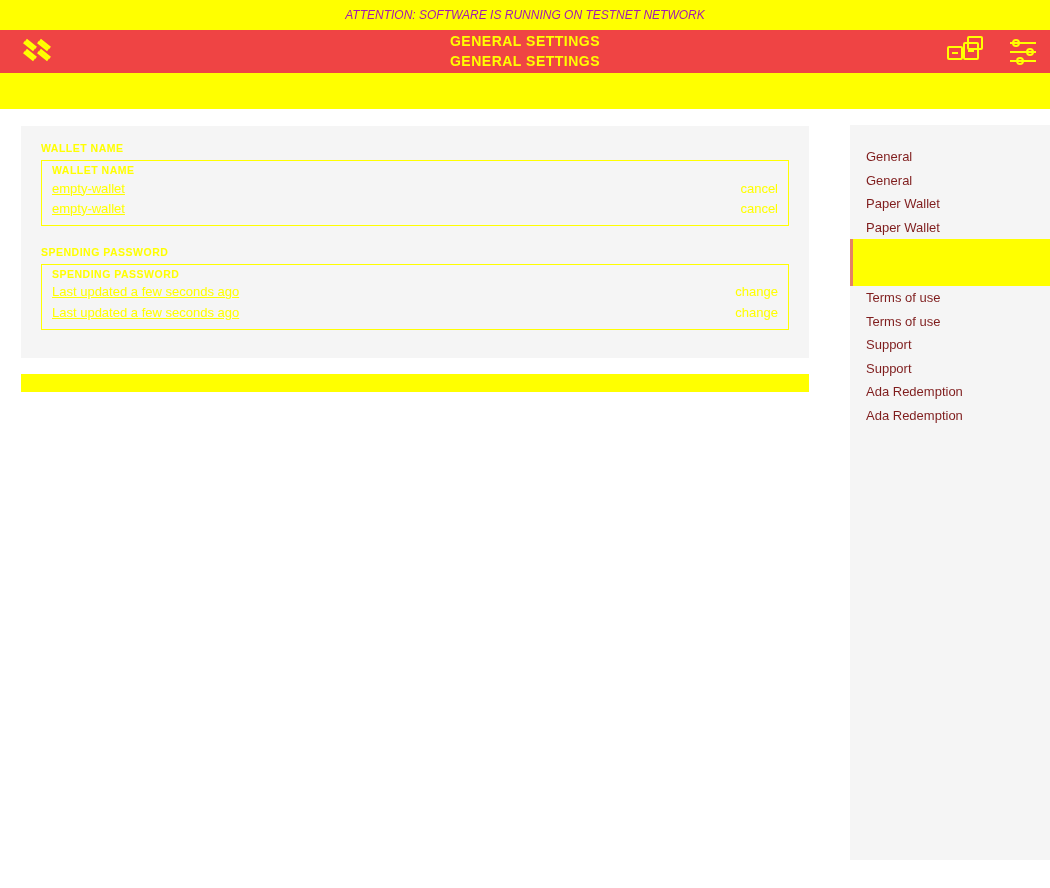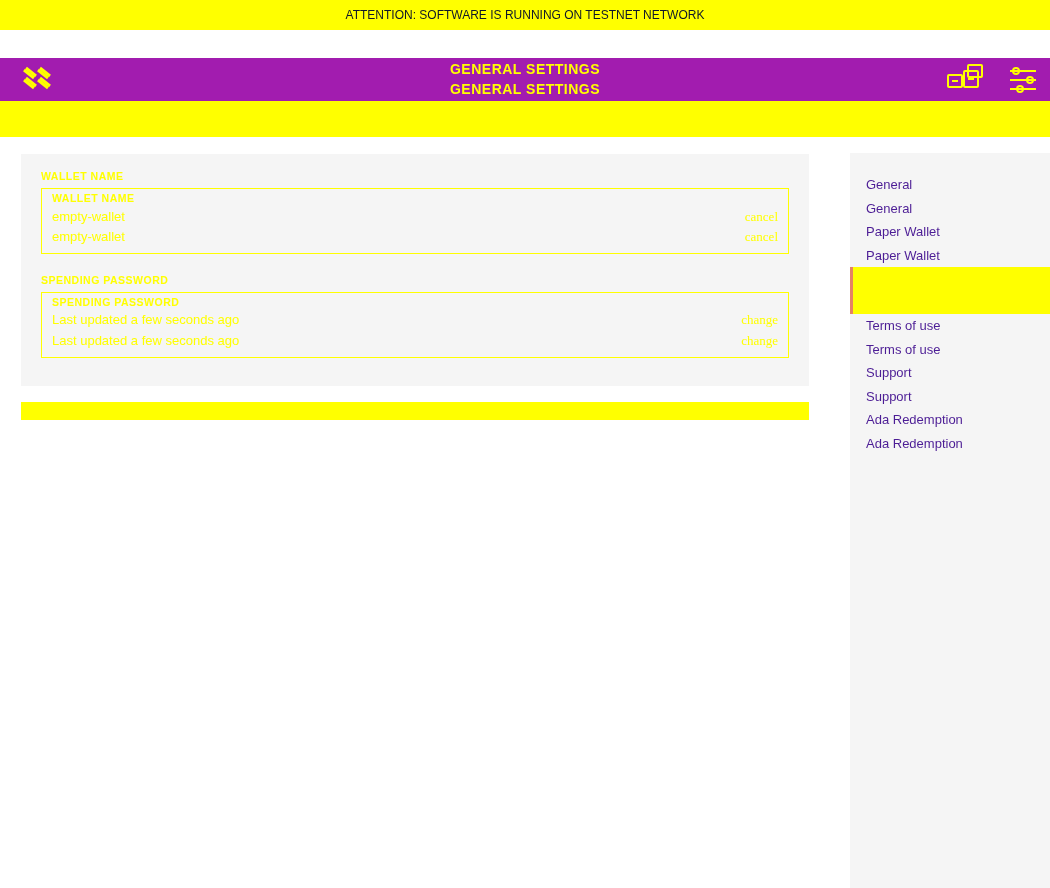--- a/index.html
+++ b/index.html
@@ -5,40 +5,40 @@
   * { margin: 0; padding: 0; box-sizing: border-box; }
   body {
     font-family: Arial, Helvetica, sans-serif;
     background: #fff;
     width: 1050px;
     height: 888px;
     overflow: hidden;
   }
   .top-banner {
     background: #ffff00;
-    color: #0f172a;
+    color: #a21caf;
     text-align: center;
     padding: 6px 0;
     font-size: 12px;
     line-height: 1.5;
     position: relative;
+    font-style: italic;
   }
   .top-banner .line1, .top-banner .line2 {
     display: block;
   }
   .top-banner .faq {
     text-decoration: underline;
   }
   .nav-bar {
-    background: #a21caf;
+    background: #ef4444;
     height: 43px;
     position: relative;
     display: flex;
     align-items: center;
-    margin-top: 28px;
   }
   .menu-icon {
     position: absolute;
     left: 20px;
     color: #ffff00;
     top: 50%;
     transform: translateY(-50%);
   }
   .nav-title-wrap {
     position: absolute;
@@ -111,45 +111,45 @@
   }
   .field-row {
     display: flex;
     justify-content: space-between;
     align-items: center;
     line-height: 1.55;
   }
   .field-value {
     color: #ffff00;
     font-size: 13px;
+    text-decoration: underline;
   }
   .field-action {
     color: #ffff00;
     font-size: 13px;
     cursor: pointer;
-    font-family: Liberation Serif, serif;
   }
   .yellow-block-bottom {
     margin: 16px 20px 0 20px;
     height: 18px;
     background: #ffff00;
   }
   .side-col {
     width: 200px;
     background: #f5f5f5;
     min-height: 735px;
     margin-left: 20px;
     margin-top: 16px;
     padding: 20px 0;
   }
   .side-list {
     list-style: none;
   }
   .side-item {
-    color: #4c1d95;
+    color: #7f1d1d;
     font-size: 13px;
     padding: 2px 16px;
     line-height: 1.5;
     cursor: pointer;
     position: relative;
   }
   .side-item.active {
     background: #ffff00;
     color: #ffff00;
     border-left: 3px solid #e58164;

